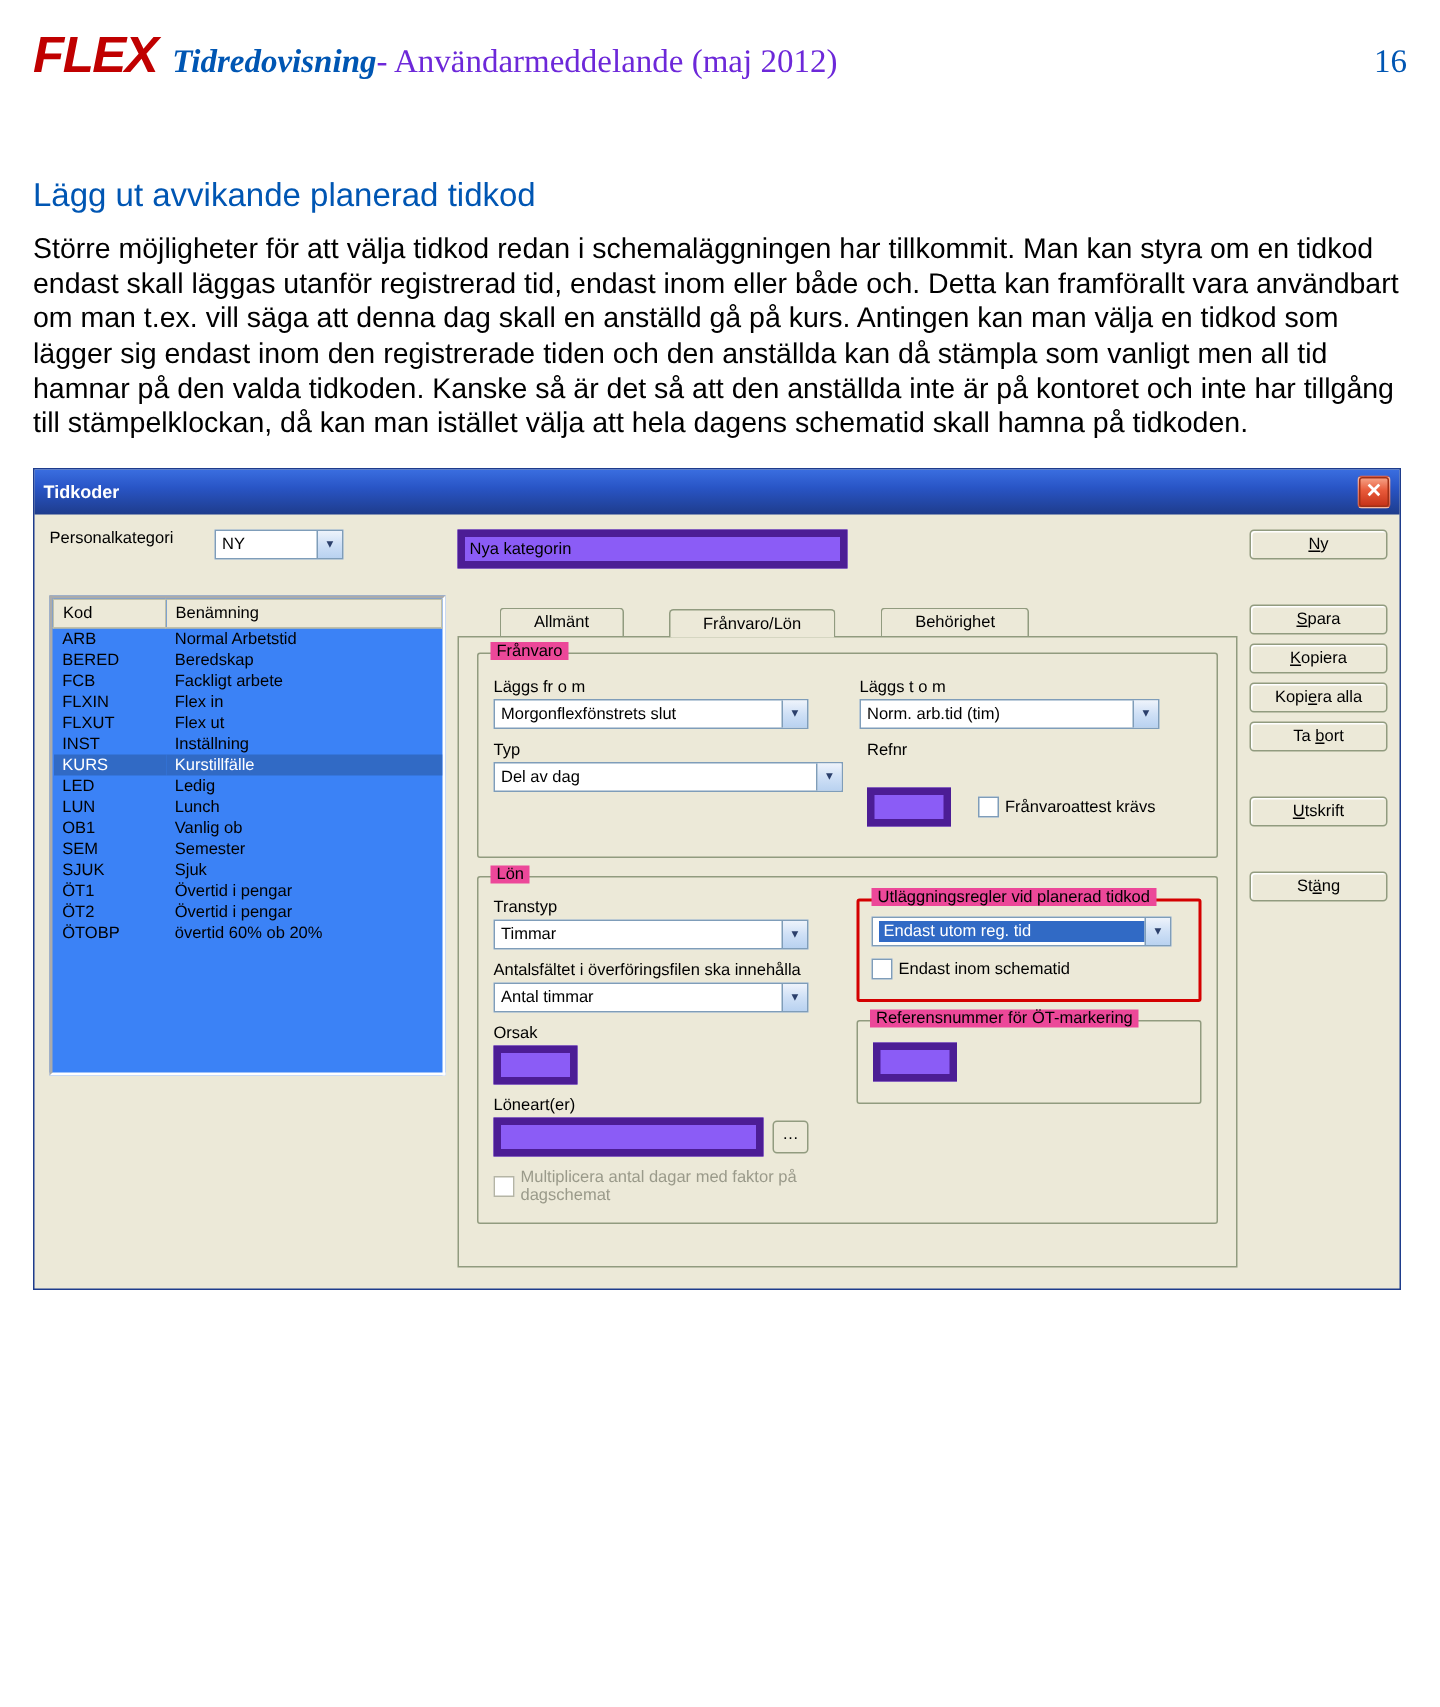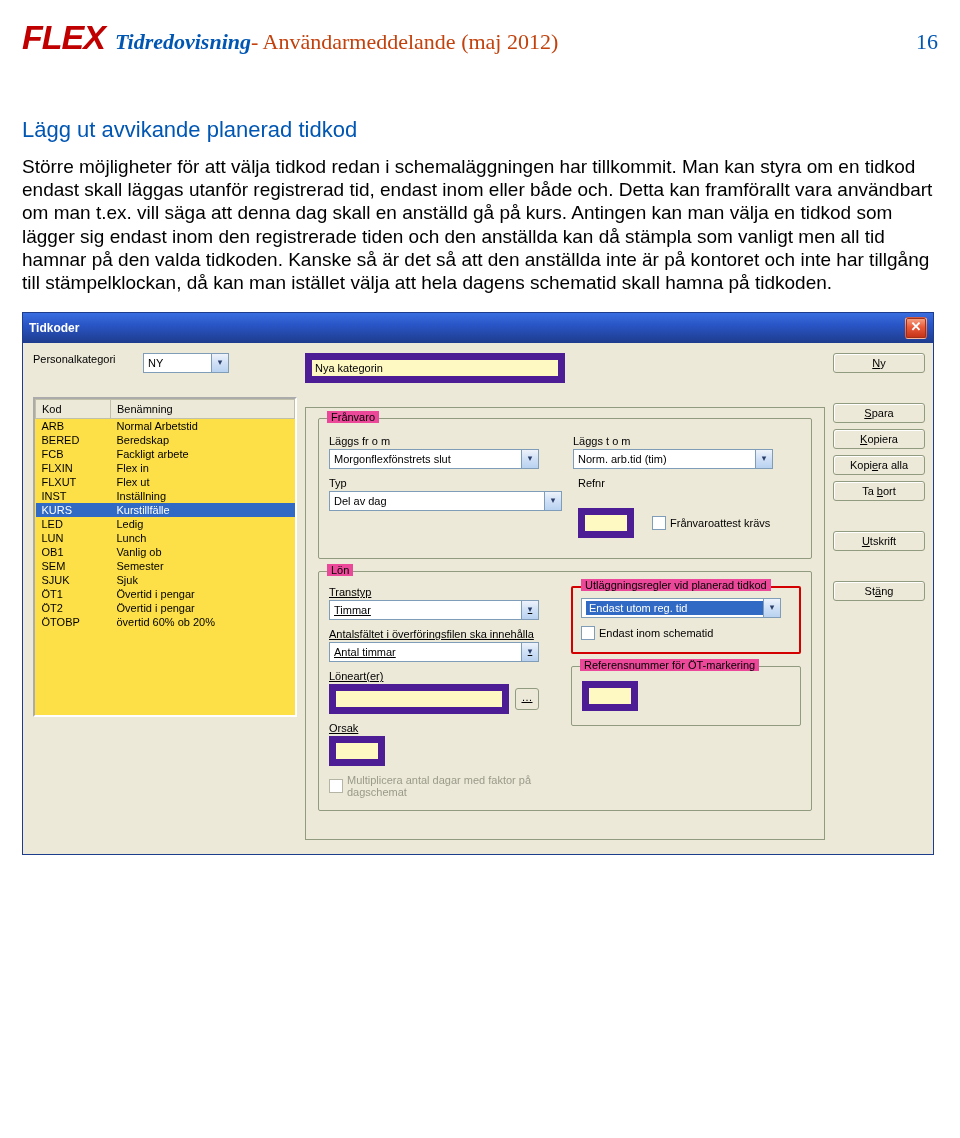--- a/index.html
+++ b/index.html
@@ -27,21 +27,21 @@
   .title-main {
     font-family: "Times New Roman", serif;
     font-style: italic;
     font-weight: bold;
     font-size: 22px;
     color: #0056b3;
   }
   .title-sub {
     font-family: "Times New Roman", serif;
     font-size: 22px;
-    color: #c2410c;
+    color: #6d28d9;
   }
   .page-num {
     margin-left: auto;
     font-family: "Times New Roman", serif;
     font-size: 22px;
     color: #0056b3;
   }
   h1.section {
     font-family: Arial, sans-serif;
     font-size: 22px;
@@ -98,22 +98,22 @@
   .right-col{ width: 90px; flex: 0 0 auto; display: flex; flex-direction: column; gap: 6px; }
 
   .topline {
     display: flex;
     align-items: flex-start;
     gap: 8px;
     margin-bottom: 24px;
   }
   .topline .lbl { width: 102px; }
   .win-input {
-    background: #fef9c3;
-    border: 7px solid #4c1d95;
+    background: #8b5cf6;
+    border: 5px solid #4c1d95;
     padding: 2px 3px;
     font-family: Tahoma, Arial, sans-serif;
     font-size: 11px;
     box-sizing: border-box;
   }
   .win-select {
     display: inline-flex;
     align-items: center;
     background: #fff;
     border: 1px solid #7f9db9;
@@ -133,21 +133,21 @@
     color: #2b3f6b;
   }
   .sel-selected .sel-text {
     background: #316ac5;
     color: #fff;
     padding: 1px 3px;
   }
 
   .code-table {
     border: 2px inset #fff;
-    background: #fde047;
+    background: #3b82f6;
     height: 316px;
     overflow: hidden;
   }
   .code-table table { border-collapse: collapse; width: 100%; }
   .code-table th {
     background: #ece9d8;
     border: 1px solid #c0c0a8;
     font-weight: normal;
     text-align: left;
     padding: 3px 6px;
@@ -233,21 +233,21 @@
   .mini-btn {
     width: 22px; height: 20px;
     background: #ece9d8;
     border: 1px solid #919b7f;
     border-radius: 3px;
     text-align: center;
     line-height: 16px;
     font-size: 11px;
   }
   .disabled { color: #9a9a8a; }
-  .lon-lower { display:flex; gap:10px;text-decoration:underline; }
+  .lon-lower { display:flex; gap:10px; }
   .lon-left { flex:1; }
   .lon-right { width:230px; flex:0 0 auto; }
 </style>
 </head>
 <body>
 
 <div class="doc-header">
   <span class="logo">FLEX</span>
   <span class="title-main">Tidredovisning</span>
   <span class="title-sub"> -  Användarmeddelande (maj 2012)</span>
@@ -345,20 +345,25 @@
             </tbody>
         </table>
       </div>
     </div>
 
     <div class="mid-col">
       <div class="topline">
         <input class="win-input" style="width: 260px;" value="Nya kategorin">
       </div>
 
+      <div class="tabrow">
+        <div class="tab">Allmänt</div>
+        <div class="tab active">Frånvaro/Lön</div>
+        <div class="tab">Behörighet</div>
+      </div>
 
       <div class="tabpanel">
 
         <div class="groupbox">
           <span class="legend">Frånvaro</span>
           <div class="frow">
             <div class="fcol">
               <span>Läggs fr o m</span>
               <div class="win-select" style="width:210px">
                 <span class="sel-text">Morgonflexfönstrets slut</span>
@@ -407,29 +412,29 @@
                 </div>
               </div>
               <div class="fcol" style="margin-bottom:8px;">
                 <span>Antalsfältet i överföringsfilen ska innehålla</span>
                 <div class="win-select" style="width:210px">
                   <span class="sel-text">Antal timmar</span>
                   <span class="sel-btn">▾</span>
                 </div>
               </div>
               <div class="fcol" style="margin-bottom:8px;">
+                <span>Orsak</span>
+                <input class="win-input small-input" style="">
+              </div>
+              <div class="fcol" style="margin-bottom:8px;">
                 <span>Löneart(er)</span>
                 <div style="display:flex; gap:6px; align-items:center;">
                   <input class="win-input" style="width: 180px;">
                   <div class="mini-btn">…</div>
                 </div>
-              </div>
-              <div class="fcol" style="margin-bottom:8px;">
-                <span>Orsak</span>
-                <input class="win-input small-input" style="">
               </div>
               <span class="cb disabled">
                 <span class="box" style="border-color:#b5b5a5;"></span>
                 <span style="max-width:200px; display:inline-block;">Multiplicera antal dagar med faktor på dagschemat</span>
               </span>
             </div>
 
             <div class="lon-right">
 
               <div class="groupbox redbox">

